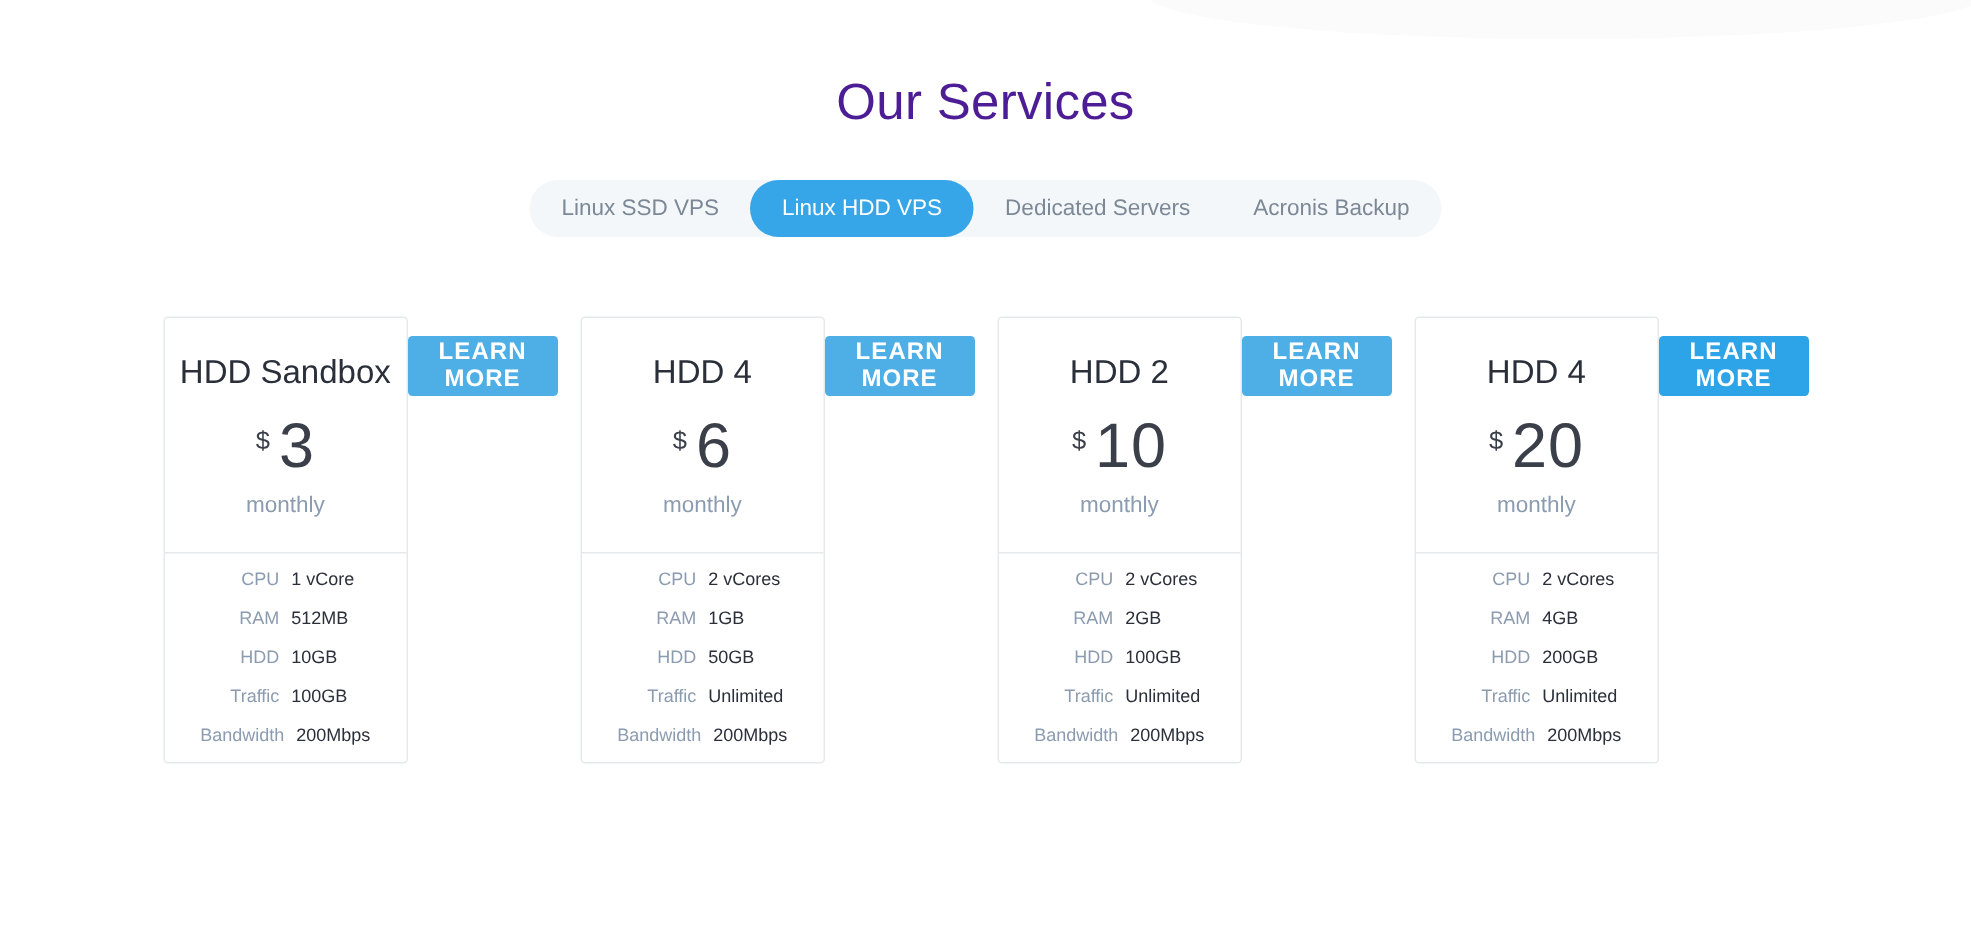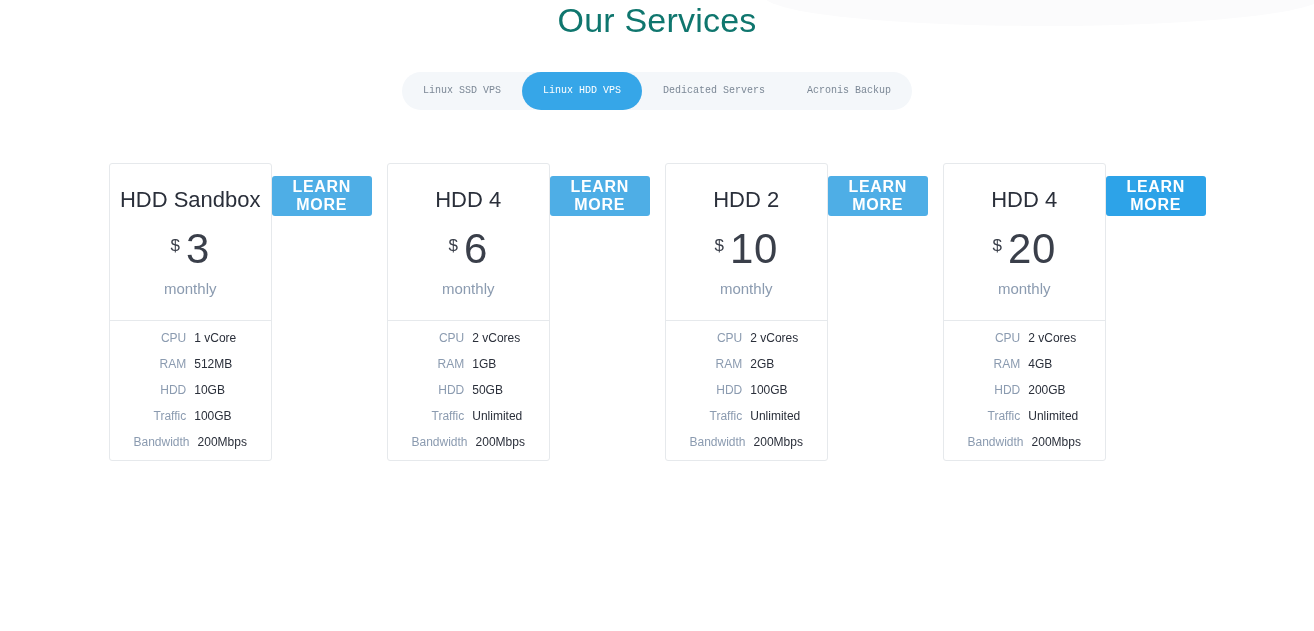--- a/index.html
+++ b/index.html
@@ -27,24 +27,25 @@
     pointer-events: none;
   }
 
   .section {
     position: relative;
     width: 1314px;
   }
 
   .page-title {
     margin: 0;
+    padding-top: 48px;
     text-align: center;
     font-size: 34px;
     font-weight: 400;
-    color: #0f766e;
+    color: #4c1d95;
     letter-spacing: 0.2px;
     line-height: 1.2;
   }
 
   
   .tabs-wrap {
     display: flex;
     justify-content: center;
     margin-top: 31px;
   }
@@ -54,28 +55,28 @@
     background: #f4f7fa;
     border-radius: 22px;
     height: 38px;
     padding: 0;
   }
   .tab {
     display: flex;
     align-items: center;
     height: 38px;
     padding: 0 21px;
-    font-size: 10px;
+    font-size: 15px;
     color: #7c8896;
     background: transparent;
     border: none;
     border-radius: 22px;
     cursor: pointer;
     white-space: nowrap;
-    font-family: Liberation Mono, monospace;
+    font-family: Liberation Sans, sans-serif;
   }
   .tab.active {
     background: #36a6e8;
     color: #ffffff;
   }
 
   
   .cards {
     display: flex;
     justify-content: center;

